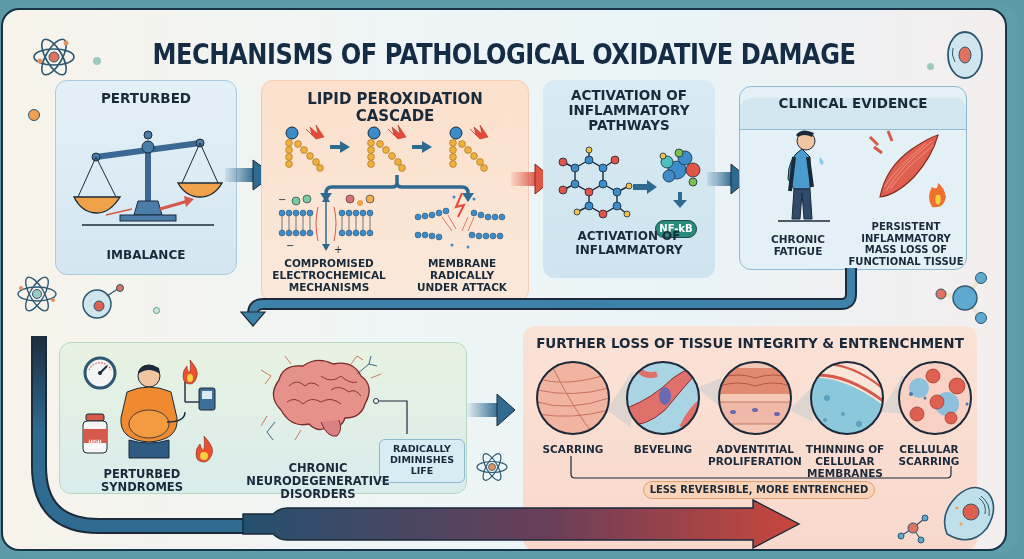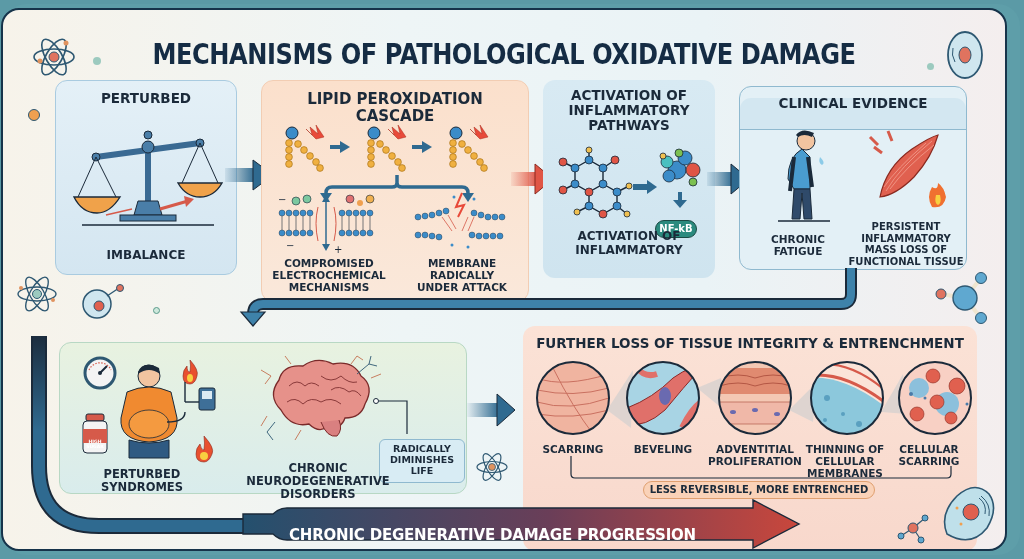--- a/index.html
+++ b/index.html
@@ -606,15 +606,14 @@
   <svg style="left:240px;top:490px" width="560" height="48" viewBox="0 0 560 48">
     <defs>
         <linearGradient id="gb" x1="0" x2="1">
           <stop offset="0" stop-color="#24506e"></stop>
           <stop offset="0.55" stop-color="#6a3e58"></stop>
           <stop offset="1" stop-color="#c9473c"></stop>
         </linearGradient>
       </defs>
     <path d="M0 14 L30 14 Q36 8 44 8 L510 8 L510 0 L556 24 L510 48 L510 40 L44 40 Q36 40 30 34 L0 34Z" fill="url(#gb)" stroke="#1b2a3a" stroke-width="1.4"></path>
   </svg>
-  <div class="abs" style="left:286px;top:505px;width:460px;text-align:left;font-weight:bold;font-size:15px;color:#fff;letter-spacing:-0.2px;">CHRONIC DEGENERATIVE DAMAGE PROGRESSION</div>
 
 </div>
 
 </body></html>

